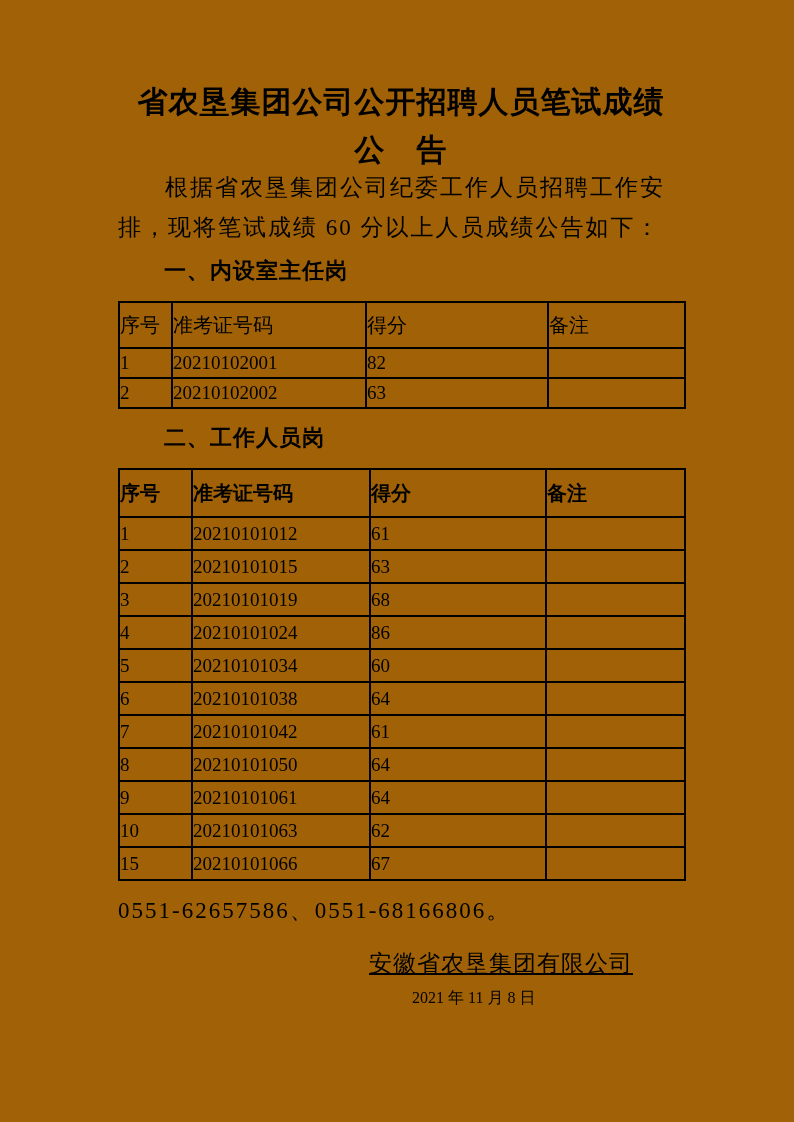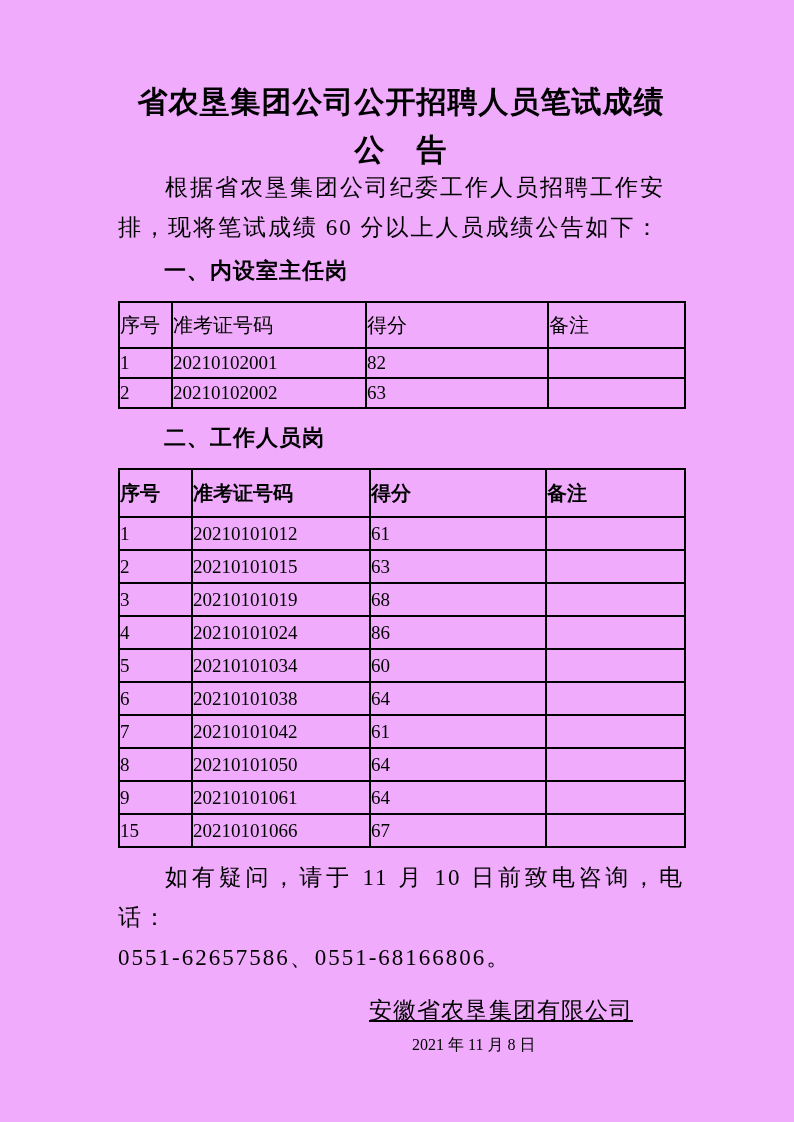--- a/index.html
+++ b/index.html
@@ -1,19 +1,19 @@
 <!DOCTYPE html>
 <html><head>
 <meta charset="utf-8">
 <style>
   * { box-sizing: border-box; }
   html, body { margin: 0; padding: 0; background: #ffffff; }
   .page {
     width: 794px; height: 1122px; margin: 0 auto;
-    background: #f0abfc; color: #000000;
+    background: #a16207; color: #000000;
     font-family: "Liberation Serif", "DejaVu Serif", serif;
     overflow: hidden;
   }
   .doc { padding: 78px 110px 0 118px; }
 
   .title { margin: 0; text-align: center; font-size: 30px; font-weight: bold;
            line-height: 48px; letter-spacing: 1px; }
   .title-line { display: block; }
 
   .intro { margin: -6px 0 0 0; font-size: 23px; line-height: 40px;
@@ -166,31 +166,36 @@
               <td>64</td>
               <td></td>
             </tr>
             <tr>
               <td>9</td>
               <td>20210101061</td>
               <td>64</td>
               <td></td>
             </tr>
             <tr>
+              <td>10</td>
+              <td>20210101063</td>
+              <td>62</td>
+              <td></td>
+            </tr>
+            <tr>
               <td>15</td>
               <td>20210101066</td>
               <td>67</td>
               <td></td>
             </tr>
           </tbody>
       </table>
     </div>
 
     <p class="note">
-      <span class="text-line indent">如有疑问，请于 11 月 10 日前致电咨询，电话：</span>
       <span class="text-line">0551-62657586、0551-68166806。</span>
     </p>
 
     <div class="signature">安徽省农垦集团有限公司</div>
     <div class="date">2021 年 11 月 8 日</div>
 
   </div>
 </div>
 
 </body></html>

